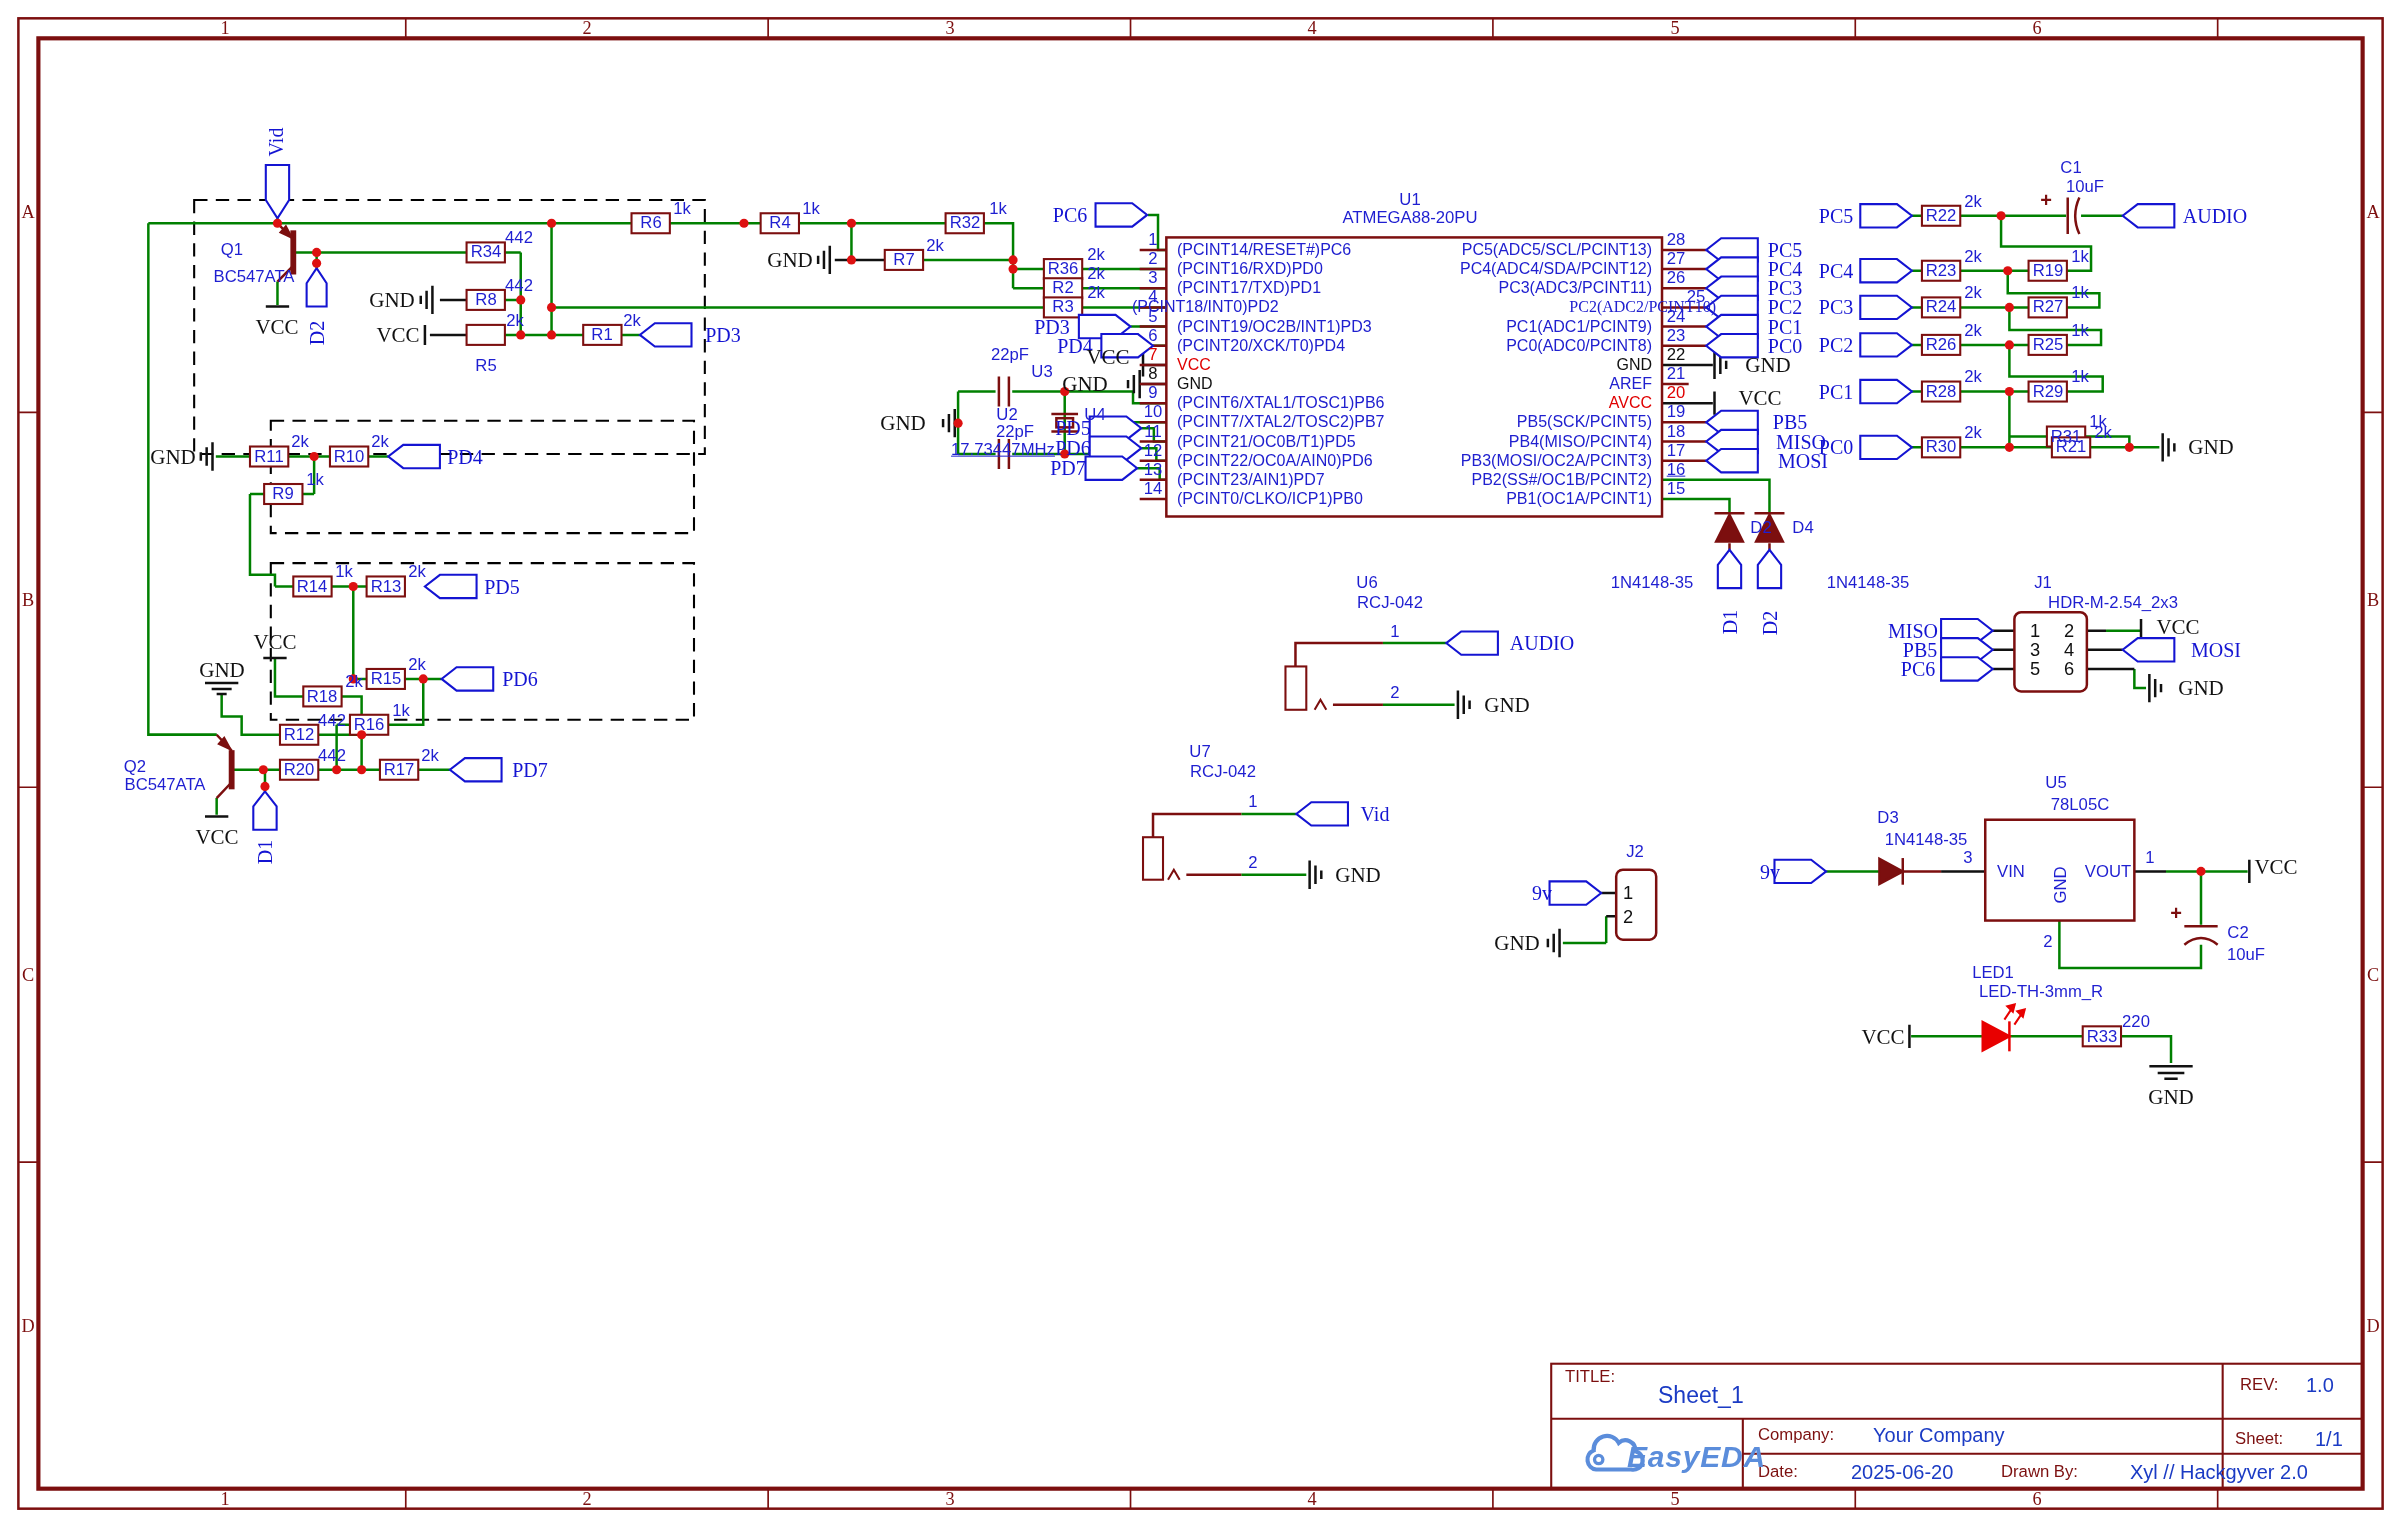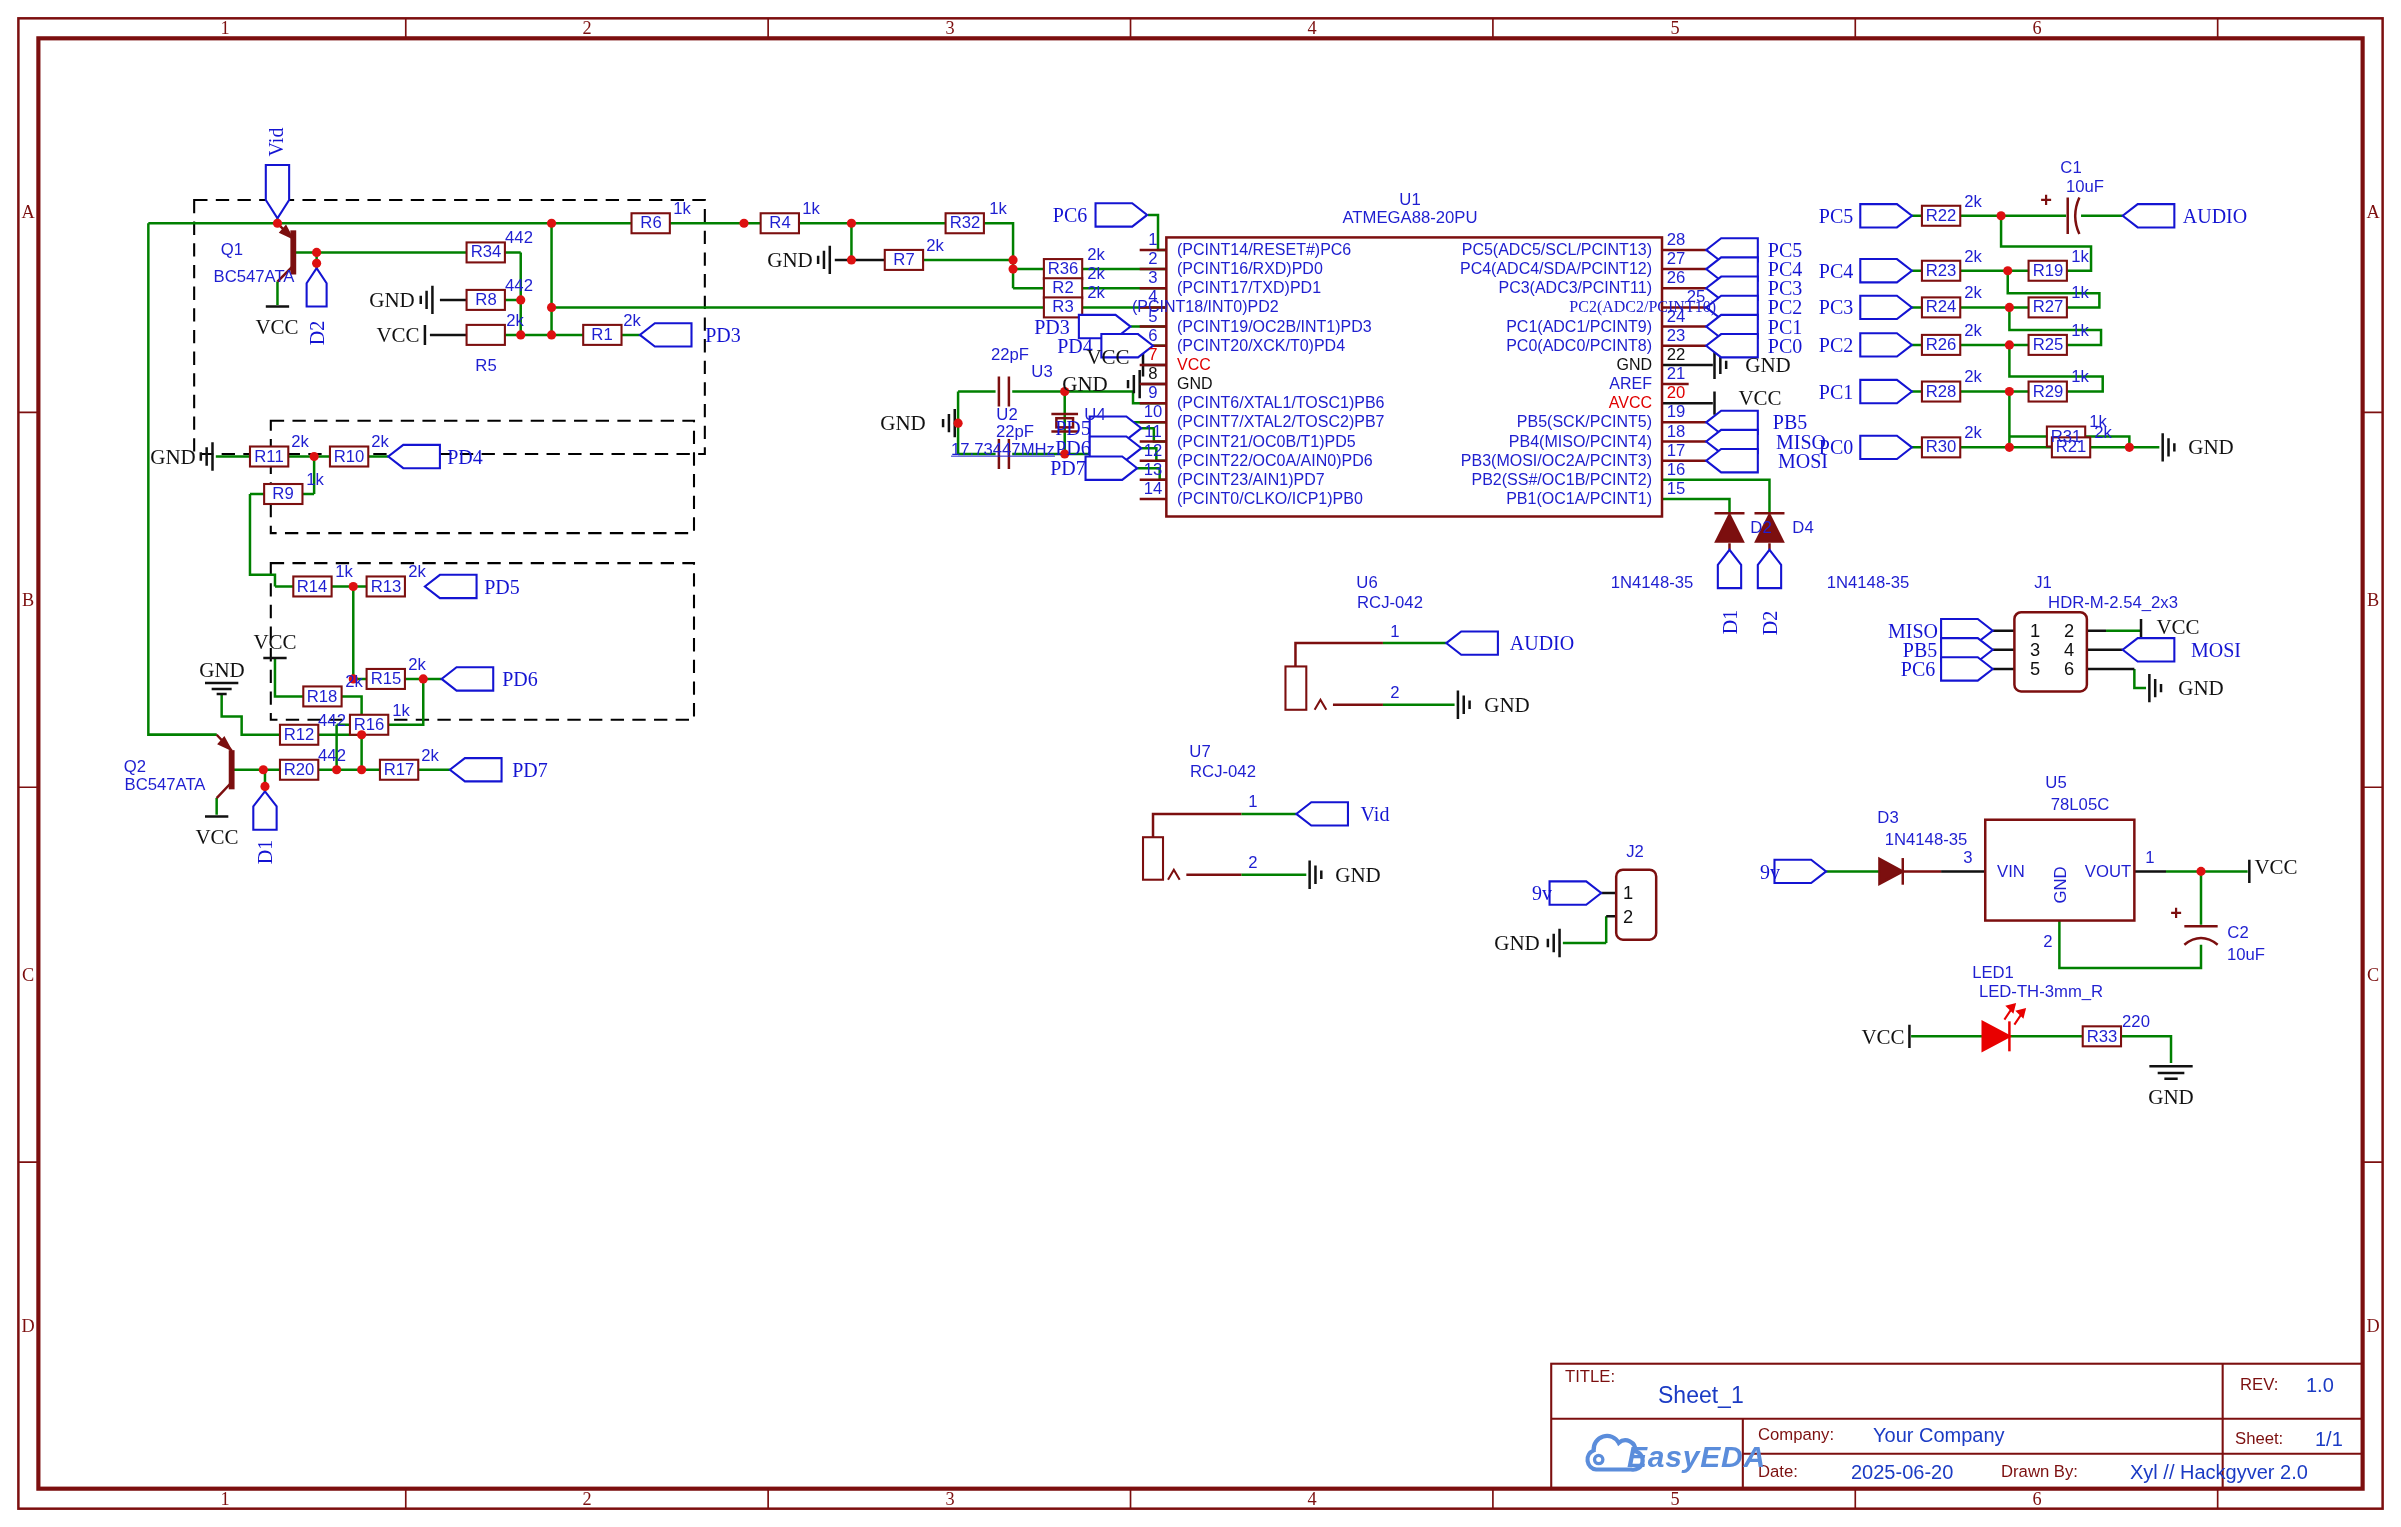--- a/index.html
+++ b/index.html
@@ -511,21 +511,21 @@
       <span class="lb num " style="left: 1676px; top: 374px; transform: translate(-50%, -50%);">21</span>
       <span class="lb pin " style="left: 1652px; top: 384px; transform: translate(-100%, -50%);">AREF</span>
       <span class="lb num red" style="left: 1676px; top: 393px; transform: translate(-50%, -50%);">20</span>
       <span class="lb pin red" style="left: 1652px; top: 403px; transform: translate(-100%, -50%);">AVCC</span>
       <span class="lb num " style="left: 1676px; top: 412px; transform: translate(-50%, -50%);">19</span>
       <span class="lb pin " style="left: 1652px; top: 422px; transform: translate(-100%, -50%);">PB5(SCK/PCINT5)</span>
       <span class="lb num " style="left: 1676px; top: 432px; transform: translate(-50%, -50%);">18</span>
       <span class="lb pin " style="left: 1652px; top: 442px; transform: translate(-100%, -50%);">PB4(MISO/PCINT4)</span>
       <span class="lb num " style="left: 1676px; top: 451px; transform: translate(-50%, -50%);">17</span>
       <span class="lb pin " style="left: 1652px; top: 461px; transform: translate(-100%, -50%);">PB3(MOSI/OC2A/PCINT3)</span>
-      <span class="lb num " style="left: 1676px; top: 470px; transform: translate(-50%, -50%);">16</span>
+      <span class="lb num " style="left: 1676px; top: 470px; transform: translate(-50%, -50%); text-decoration: underline;">16</span>
       <span class="lb pin " style="left: 1652px; top: 480px; transform: translate(-100%, -50%);">PB2(SS#/OC1B/PCINT2)</span>
       <span class="lb num " style="left: 1676px; top: 489px; transform: translate(-50%, -50%);">15</span>
       <span class="lb pin " style="left: 1652px; top: 499px; transform: translate(-100%, -50%);">PB1(OC1A/PCINT1)</span>
       <span class="lb frame" style="left: 225px; top: 28px; transform: translate(-50%, -50%);">1</span>
       <span class="lb frame" style="left: 225px; top: 1499px; transform: translate(-50%, -50%);">1</span>
       <span class="lb frame" style="left: 587px; top: 28px; transform: translate(-50%, -50%);">2</span>
       <span class="lb frame" style="left: 587px; top: 1499px; transform: translate(-50%, -50%);">2</span>
       <span class="lb frame" style="left: 950px; top: 28px; transform: translate(-50%, -50%);">3</span>
       <span class="lb frame" style="left: 950px; top: 1499px; transform: translate(-50%, -50%);">3</span>
       <span class="lb frame" style="left: 1312px; top: 28px; transform: translate(-50%, -50%);">4</span>

